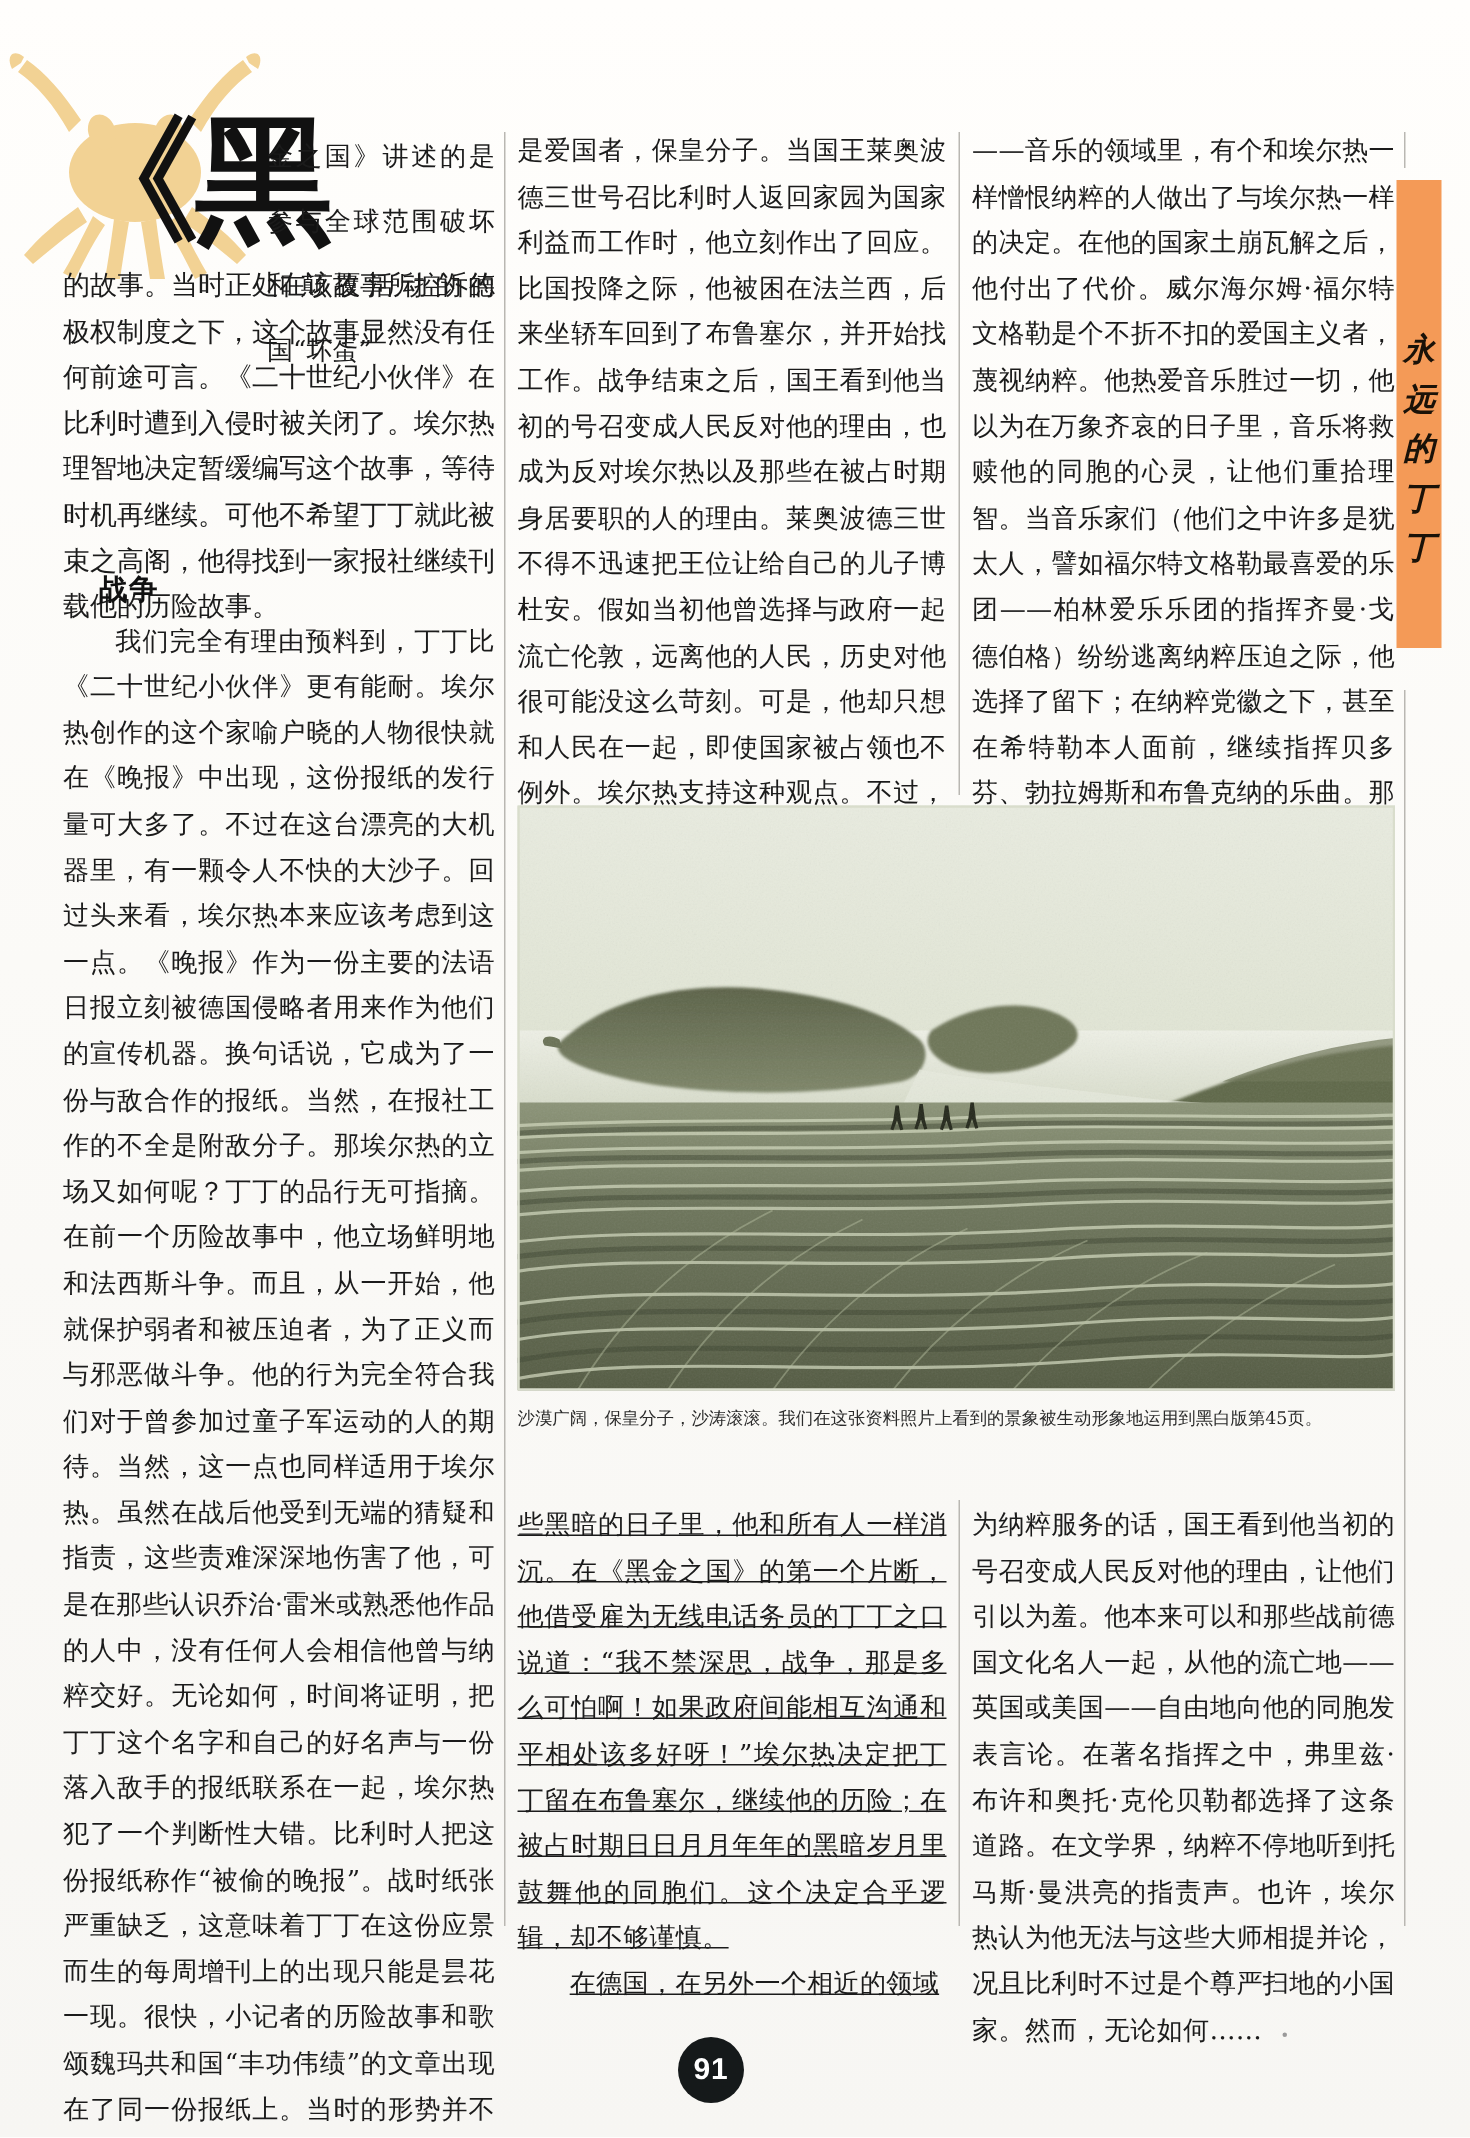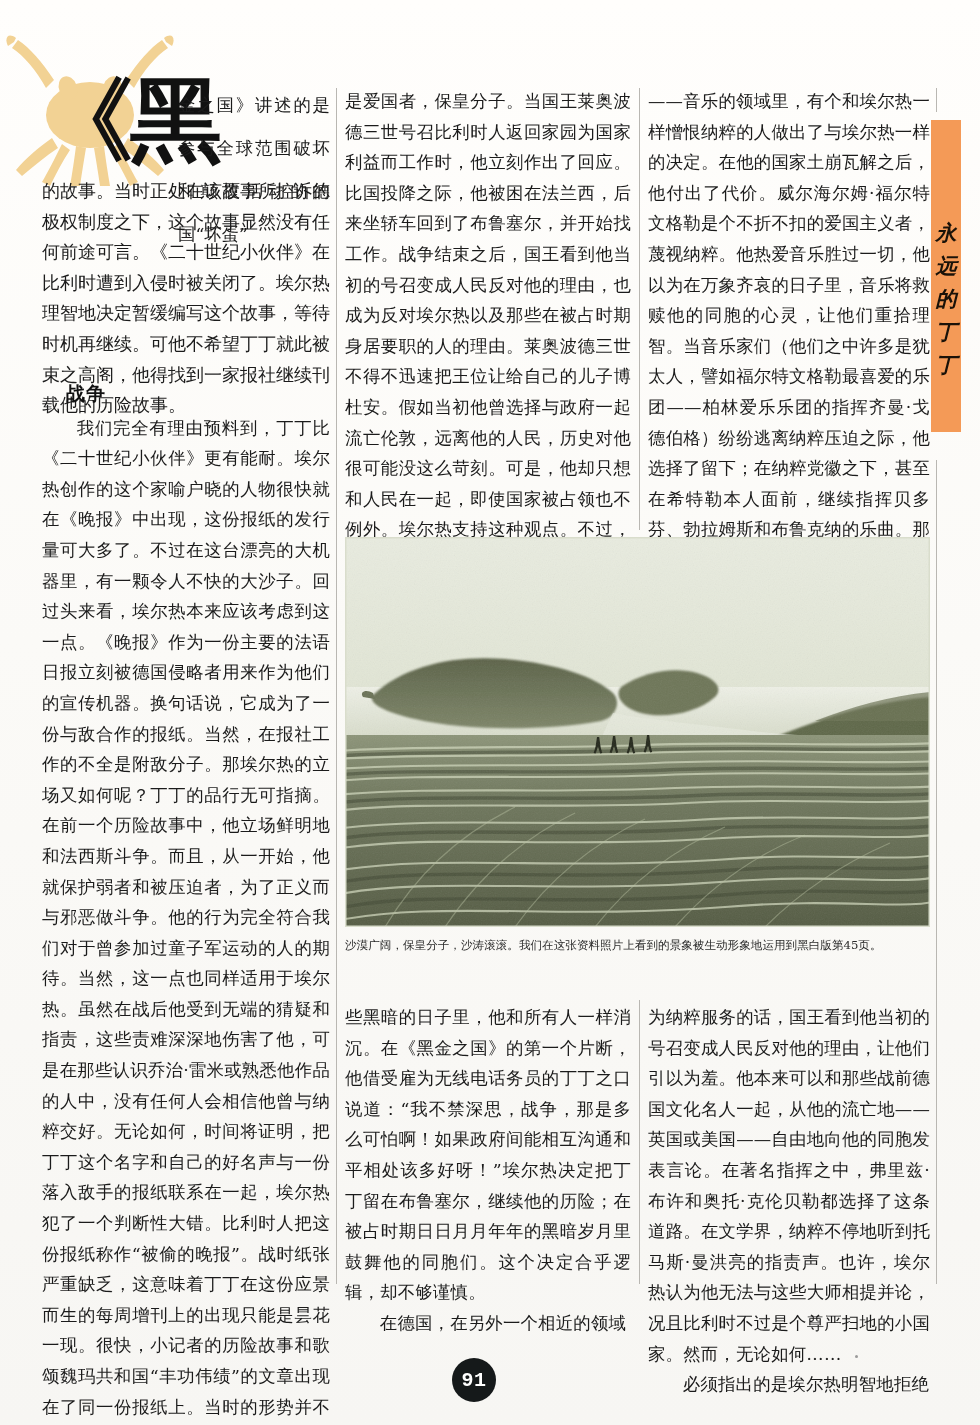--- a/index.html
+++ b/index.html
@@ -160,21 +160,21 @@
   
   .page-number {
     position: absolute;
     left: 452px;
     top: 1358px;
     width: 44px;
     height: 44px;
     border-radius: 50%;
     background: #15191a;
     color: #ffffff;
-    font-family: Liberation Mono, monospace;
+    font-family: Liberation Sans, sans-serif;
     font-size: 20px;
     font-weight: 700;
     display: flex;
     align-items: center;
     justify-content: center;
     letter-spacing: 0.5px;
   }
   .tiny-dot {
     position: absolute;
     left: 855px;
@@ -338,28 +338,27 @@
 
           <rect x="0" y="0" width="585" height="390" filter="url(#grain)" fill="#7a8268" opacity="0.33"></rect>
 
           <rect x="0" y="0" width="585" height="390" fill="none" stroke="#d9ddcc" stroke-width="3"></rect>
         </g>
       </svg>
     </div>
 
     <div class="photo-caption">沙漠广阔，保皇分子，沙涛滚滚。我们在这张资料照片上看到的景象被生动形象地运用到黑白版第45页。</div>
 
-    <div class="col col-2" style="top:1002px; height:280px;">
+    <div class="col col-2" style="top:1002px; height:280px;text-decoration:underline;">
       <p>些黑暗的日子里，他和所有人一样消沉。在《黑金之国》的第一个片断，他借受雇为无线电话务员的丁丁之口说道：“我不禁深思，战争，那是多么可怕啊！如果政府间能相互沟通和平相处该多好呀！”埃尔热决定把丁丁留在布鲁塞尔，继续他的历险；在被占时期日日月月年年的黑暗岁月里鼓舞他的同胞们。这个决定合乎逻辑，却不够谨慎。</p>
       <p class="indent">在德国，在另外一个相近的领域</p>
     </div>
 
     <div class="col col-3" style="top:1002px; height:280px;">
       <p>为纳粹服务的话，国王看到他当初的号召变成人民反对他的理由，让他们引以为羞。他本来可以和那些战前德国文化名人一起，从他的流亡地——英国或美国——自由地向他的同胞发表言论。在著名指挥之中，弗里兹·布许和奥托·克伦贝勒都选择了这条道路。在文学界，纳粹不停地听到托马斯·曼洪亮的指责声。也许，埃尔热认为他无法与这些大师相提并论，况且比利时不过是个尊严扫地的小国家。然而，无论如何……</p>
-      <p class="indent">必须指出的是埃尔热明智地拒绝</p>
     </div>
 
     <div class="side-tab" style="background: rgb(244, 154, 87);">
       <div class="side-tab-text">
           <div>永</div>
           <div>远</div>
           <div>的</div>
           <div>丁</div>
           <div>丁</div>
         </div>

